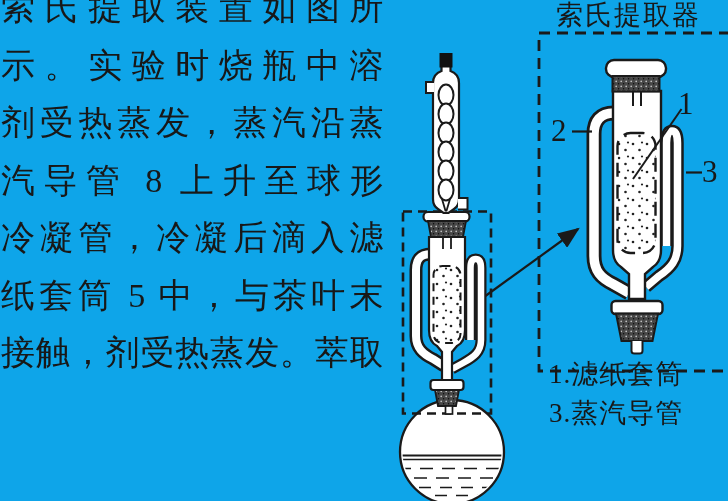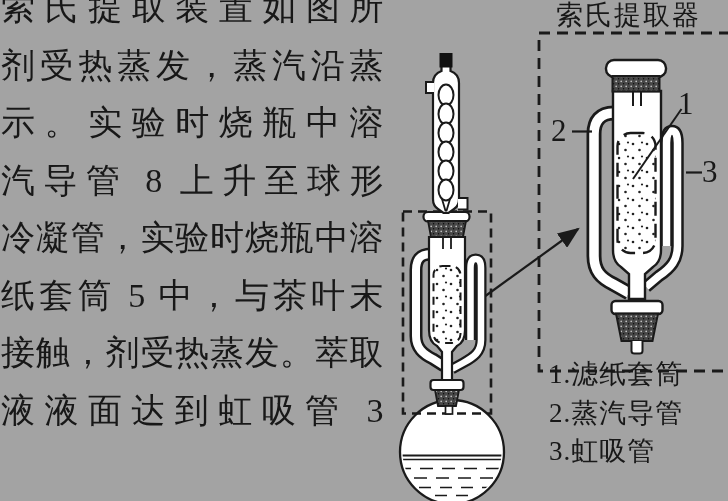--- a/index.html
+++ b/index.html
@@ -1,18 +1,18 @@
 <!DOCTYPE html>
 <html><head>
 <meta charset="utf-8">
 <style>
   html,body { margin:0; padding:0; background:#fff; }
   .page {
     position:relative; width:728px; height:501px;
-    background:#a3a3a3; overflow:hidden;
+    background:#0ea5e9; overflow:hidden;
     font-family:"Liberation Serif","DejaVu Serif",serif;
     color:#151515;
   }
   .text-block { position:absolute; left:1px; top:-21px; width:383px; }
   .text-line {
     font-size:34px; line-height:57.5px; height:57.5px;
     text-align:justify; text-align-last:justify;
     white-space:pre; letter-spacing:0.5px; color:#181818;
   }
   .diagram-title {
@@ -32,27 +32,26 @@
   .label-3 { left:702px; top:156px; }
   .apparatus-svg { position:absolute; left:385px; top:0; }
 </style>
 </head>
 <body>
 
 <div class="page">
 
   <div class="text-block">
     <div class="text-line">索氏提取装置如图所</div>
+    <div class="text-line">示。实验时烧瓶中溶</div>
     <div class="text-line">剂受热蒸发，蒸汽沿蒸</div>
-    <div class="text-line">示。实验时烧瓶中溶</div>
     <div class="text-line">汽导管 8 上升至球形</div>
-    <div class="text-line">冷凝管，实验时烧瓶中溶</div>
+    <div class="text-line">冷凝管，冷凝后滴入滤</div>
     <div class="text-line">纸套筒 5 中，与茶叶末</div>
     <div class="text-line">接触，剂受热蒸发。萃取</div>
-    <div class="text-line">液液面达到虹吸管 3</div>
   </div>
 
   <svg class="apparatus-svg" width="343" height="501" viewBox="385 0 343 501" xmlns="http://www.w3.org/2000/svg">
     <defs>
       <pattern id="stip" patternUnits="userSpaceOnUse" width="5" height="5">
         <rect width="5" height="5" fill="#474747"></rect>
         <circle cx="1.2" cy="1.4" r="0.8" fill="#c9c9c9"></circle>
         <circle cx="3.6" cy="3.8" r="0.7" fill="#0a0a0a"></circle>
       </pattern>
       <pattern id="dots" patternUnits="userSpaceOnUse" width="14" height="14">
@@ -151,17 +150,16 @@
   </svg>
 
   <div class="diagram-title">索氏提取器</div>
 
   <div class="part-label label-1">1</div>
   <div class="part-label label-2">2</div>
   <div class="part-label label-3">3</div>
 
   <div class="legend">
     <div class="legend-item">1.滤纸套筒</div>
-    <div class="legend-item">2.蒸汽导管</div>
-    <div class="legend-item">3.虹吸管</div>
+    <div class="legend-item">3.蒸汽导管</div>
   </div>
 
 </div>
 
 </body></html>

